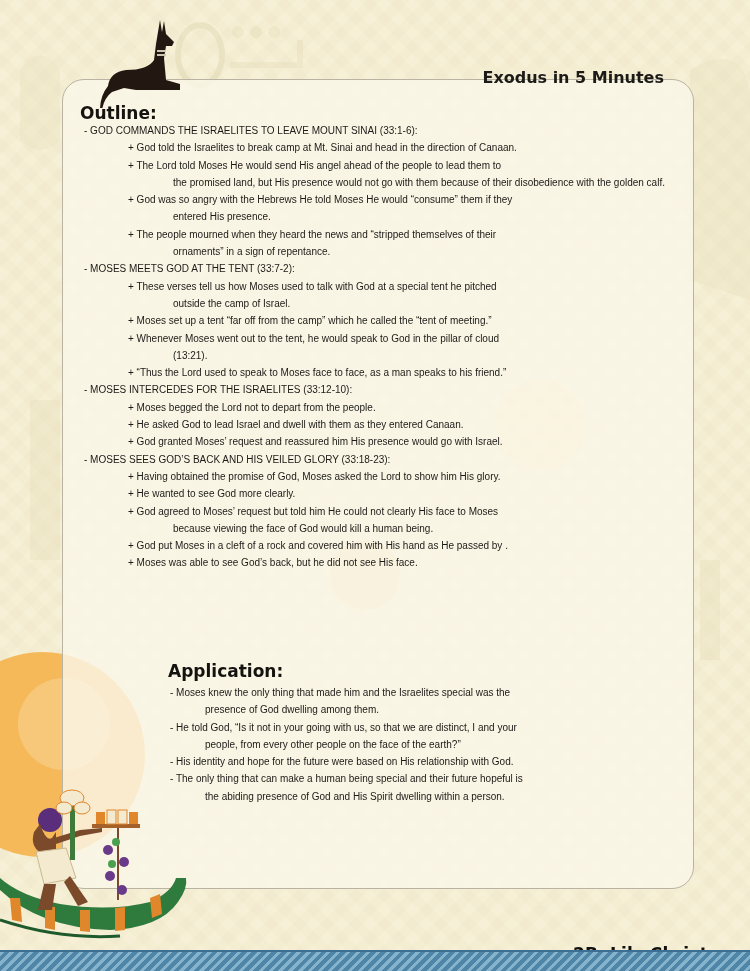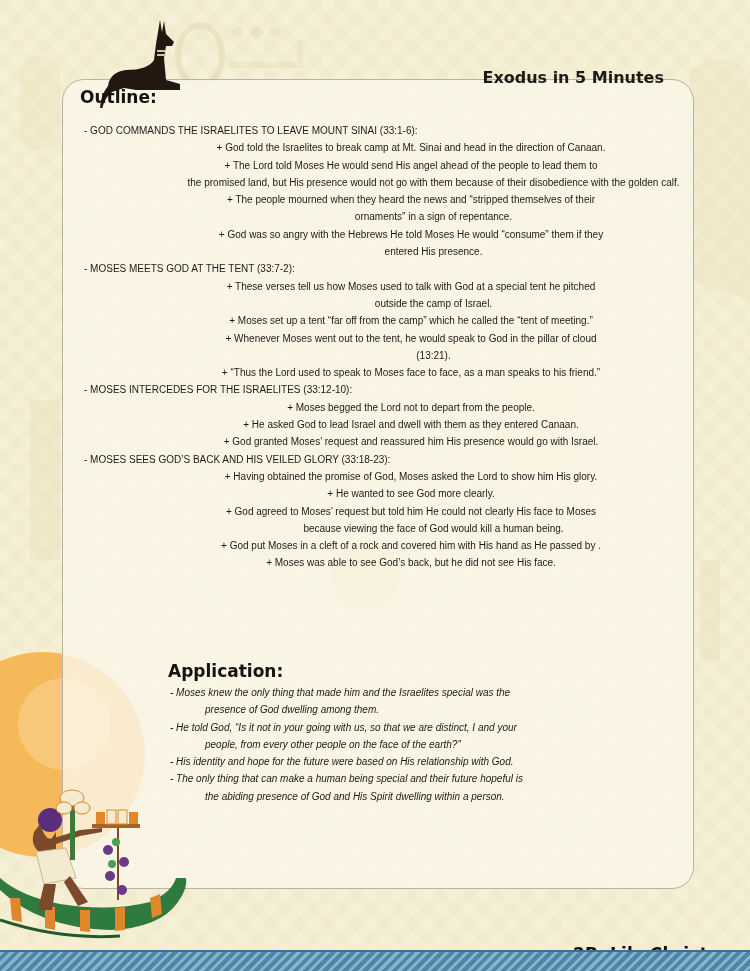--- a/index.html
+++ b/index.html
@@ -55,29 +55,29 @@
     position: absolute; left: 0; top: 950px; width: 750px; height: 21px;
     background:
       repeating-linear-gradient(135deg, #86b3cc 0 3px, #4f86a8 3px 7px);
     border-top: 2px solid #3d6f92;
   }
   .section-heading {
     position: absolute;
     font-family: "DejaVu Sans", sans-serif; font-weight: bold;
     font-size: 17px; color: #151310;
   }
-  .outline-heading { left: 80px; top: 87px; }
+  .outline-heading { left: 80px; top: 103px; }
   .app-heading { left: 168px; top: 661px; }
   .text-block {
     position: absolute; font-size: 10px; line-height: 17.3px;
   }
   .outline-block { left: 84px; top: 122px; width: 610px; }
-  .app-block { left: 170px; top: 684px; width: 520px; font-style: italic; }
+  .app-block { left: 170px; top: 684px; width: 520px; }
   .topic { white-space: nowrap; }
-  .bullet { padding-left: 44px; text-indent: 0; text-align: center; }
+  .bullet { padding-left: 44px; text-indent: 0; }
   .bullet .cont { display: block; padding-left: 45px; }
   .app-item .cont { display: block; padding-left: 35px; }
   .jackal { position: absolute; left: 96px; top: 18px; }
   .boat-figure { position: absolute; left: 0; top: 780px; }
 </style>
 </head>
 <body>
 
 <div class="bg-chevrons"></div>
 
@@ -109,22 +109,22 @@
 
 <div class="doc-title">Exodus in 5 Minutes</div>
 
 <div class="section-heading outline-heading">Outline:</div>
 
 <div class="text-block outline-block">
   <div>
     <div class="topic">- GOD COMMANDS THE ISRAELITES TO LEAVE MOUNT SINAI (33:1-6):</div>
     <div class="bullet"><span>+ God told the Israelites to break camp at Mt. Sinai and head in the direction of Canaan.</span></div>
     <div class="bullet"><span>+ The Lord told Moses He would send His angel ahead of the people to lead them to</span><span class="cont">the promised land, but His presence would not go with them because of their disobedience with the golden calf.</span></div>
+    <div class="bullet"><span>+ God was so angry with the Hebrews He told Moses He would “consume” them if they</span><span class="cont">entered His presence.</span></div>
     <div class="bullet"><span>+ The people mourned when they heard the news and “stripped themselves of their</span><span class="cont">ornaments” in a sign of repentance.</span></div>
-    <div class="bullet"><span>+ God was so angry with the Hebrews He told Moses He would “consume” them if they</span><span class="cont">entered His presence.</span></div>
   </div>
   <div>
     <div class="topic">- MOSES MEETS GOD AT THE TENT (33:7-2):</div>
     <div class="bullet"><span>+ These verses tell us how Moses used to talk with God at a special tent he pitched</span><span class="cont">outside the camp of Israel.</span></div>
     <div class="bullet"><span>+ Moses set up a tent “far off from the camp” which he called the “tent of meeting.”</span></div>
     <div class="bullet"><span>+ Whenever Moses went out to the tent, he would speak to God in the pillar of cloud</span><span class="cont">(13:21).</span></div>
     <div class="bullet"><span>+ “Thus the Lord used to speak to Moses face to face, as a man speaks to his friend.”</span></div>
   </div>
   <div>
     <div class="topic">- MOSES INTERCEDES FOR THE ISRAELITES (33:12-10):</div>

